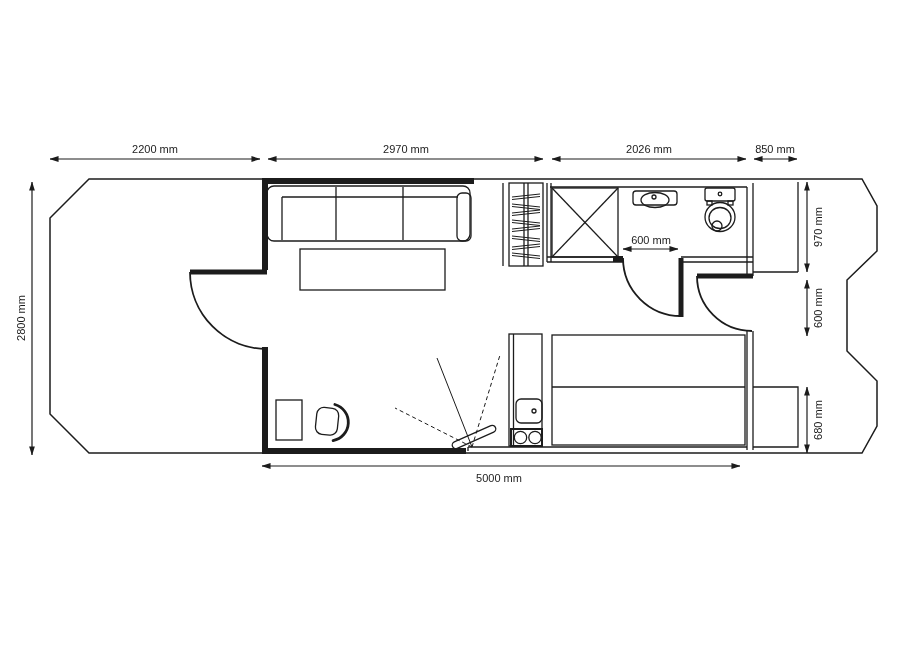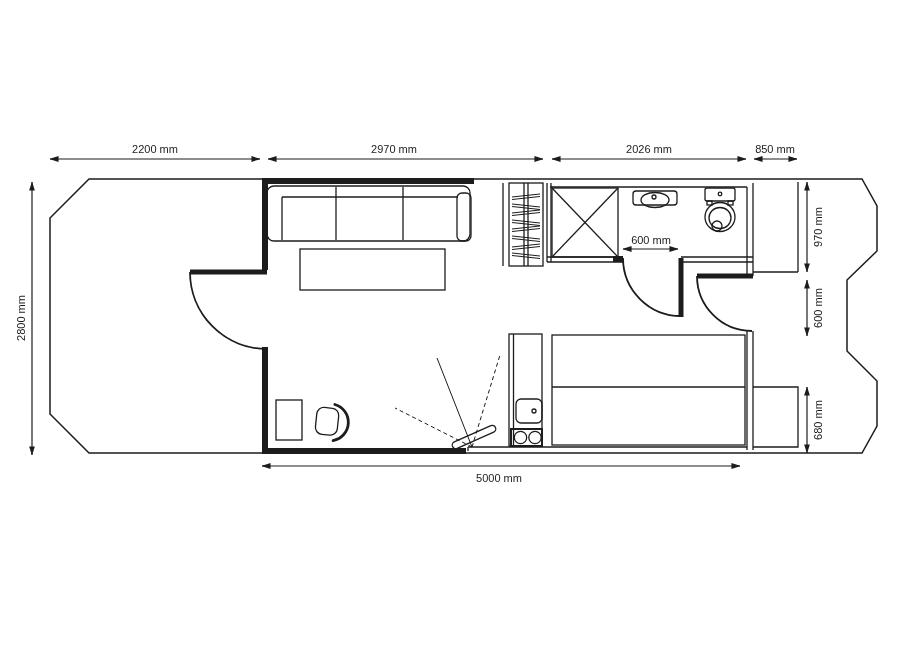--- a/index.html
+++ b/index.html
@@ -171,21 +171,21 @@
       <line x1="32" y1="182" x2="32" y2="455" marker-start="url(#arrow)" marker-end="url(#arrow)"></line>
       <line x1="807" y1="182" x2="807" y2="272" marker-start="url(#arrow)" marker-end="url(#arrow)"></line>
       <line x1="807" y1="280" x2="807" y2="336" marker-start="url(#arrow)" marker-end="url(#arrow)"></line>
       <line x1="807" y1="387" x2="807" y2="453" marker-start="url(#arrow)" marker-end="url(#arrow)"></line>
       <line x1="623" y1="249" x2="678" y2="249" marker-start="url(#arrow)" marker-end="url(#arrow)"></line>
       <line x1="262" y1="466" x2="740" y2="466" marker-start="url(#arrow)" marker-end="url(#arrow)"></line>
     </g>
   </svg>
 
   <div class="dim-label" style="left:155px;top:149px;">2200 mm</div>
-  <div class="dim-label" style="left:394px;top:149px;">2970 mm</div>
+  <div class="dim-label" style="left:406px;top:149px;">2970 mm</div>
   <div class="dim-label" style="left:649px;top:149px;">2026 mm</div>
   <div class="dim-label" style="left:775px;top:149px;">850 mm</div>
 
   <div class="dim-label vert" style="left:21px;top:318px;">2800 mm</div>
 
   <div class="dim-label vert" style="left:818px;top:227px;">970 mm</div>
   <div class="dim-label vert" style="left:818px;top:308px;">600 mm</div>
   <div class="dim-label vert" style="left:818px;top:420px;">680 mm</div>
 
   <div class="dim-label" style="left:651px;top:240px;">600 mm</div>

